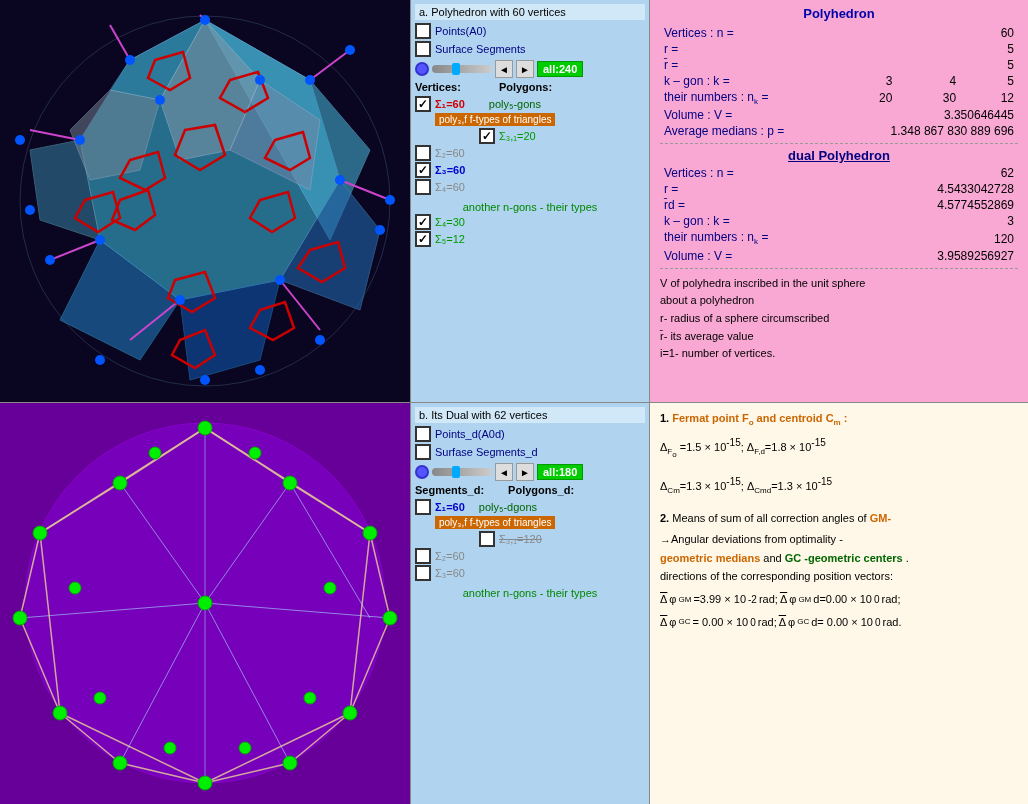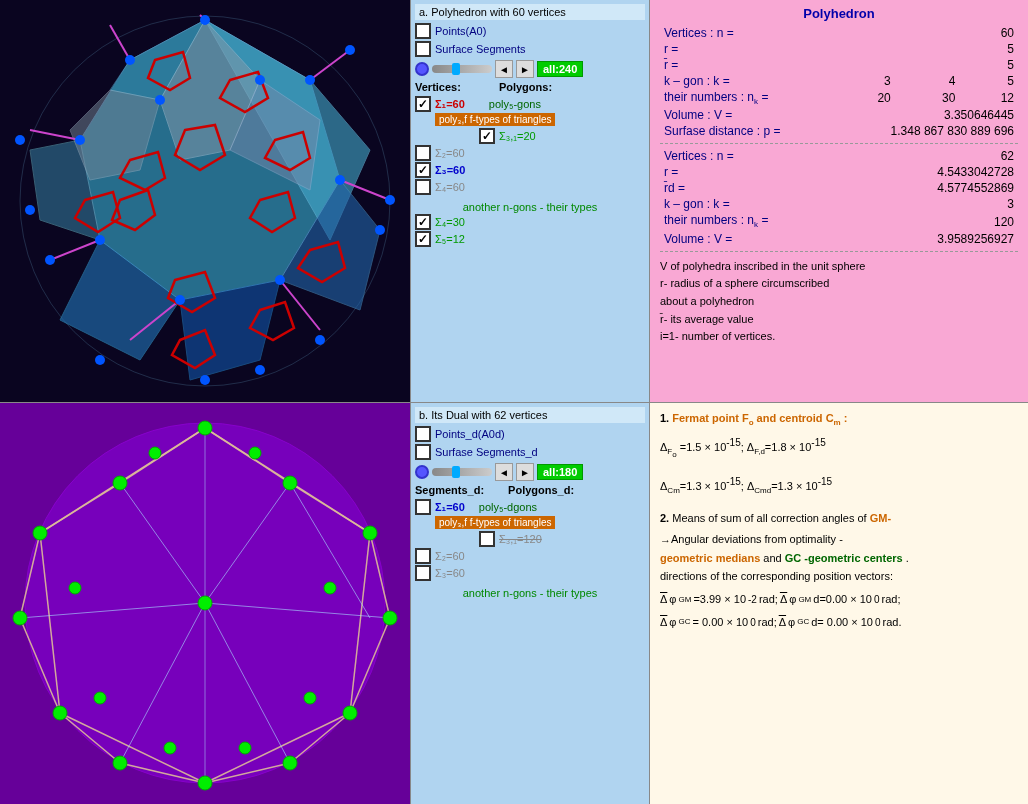--- a/index.html
+++ b/index.html
@@ -252,28 +252,29 @@
         <td class="td-label">their numbers : n<sub>k</sub> =</td>
         <td class="td-val" style="text-align:right;padding-right:8px;">20</td>
         <td class="td-val" style="text-align:right;padding-right:8px;">30</td>
         <td class="td-val" style="text-align:right;">12</td>
       </tr>
       <tr>
         <td class="td-label"><span>Volume : V =</span></td>
         <td class="td-val" colspan="3" style="text-align:right;">3.350646445</td>
       </tr>
       <tr>
-        <td class="td-label"><span>Surfase distance : p =</span></td>
+        <td class="td-label"><span>Average medians : p =</span></td>
         <td class="td-val" colspan="3" style="text-align:right;">1.348  867  830  889  696</td>
       </tr>
     </tbody>
       </table>
 
     <div class="dashed-line"></div>
 
+    <div class="dual-title">dual Polyhedron</div>
 
     <table class="info-table">
       <tbody>
           <tr>
         <td class="td-label"><span>Vertices : n =</span></td>
         <td class="td-val" style="text-align:right;">62</td>
       </tr>
       <tr>
         <td class="td-label"><span>r =</span></td>
         <td class="td-val" style="text-align:right;">4.5433042728</td>
@@ -294,22 +295,22 @@
         <td class="td-label"><span>Volume : V =</span></td>
         <td class="td-val" style="text-align:right;">3.9589256927</td>
       </tr>
     </tbody>
       </table>
 
     <div class="dashed-line"></div>
 
     <div class="legend-box">
       <div>V of polyhedra inscribed in the unit sphere</div>
+      <div>    about a polyhedron</div>
       <div>r-  radius of a sphere circumscribed</div>
-      <div>    about a polyhedron</div>
       <div>r̄-  its average value</div>
       <div>i=1-  number of  vertices.</div>
     </div>
   </div>
 </div>
 
 <div class="main-row2">
 
   <div class="viz-panel2">
     <svg viewBox="0 0 410 402" xmlns="http://www.w3.org/2000/svg" class="poly-svg">

